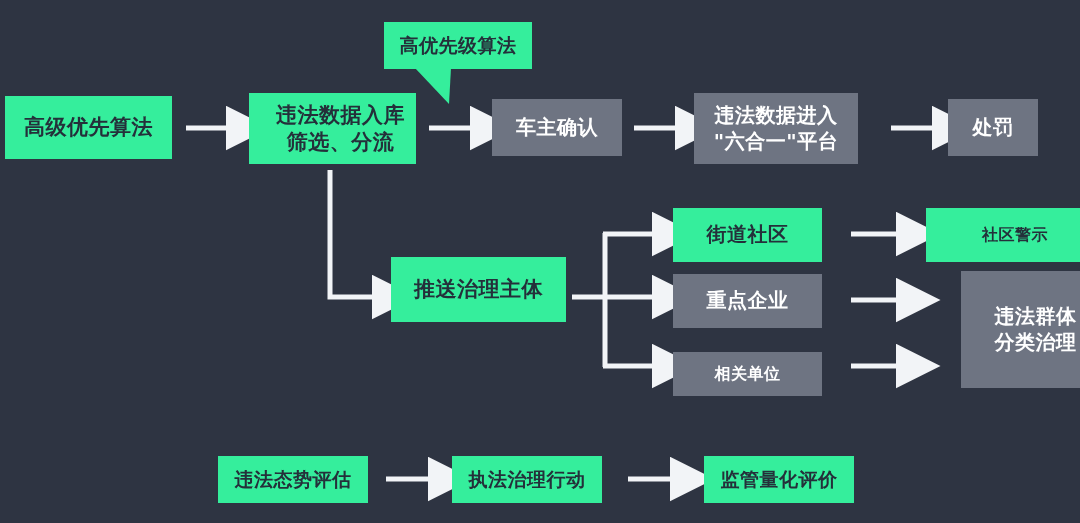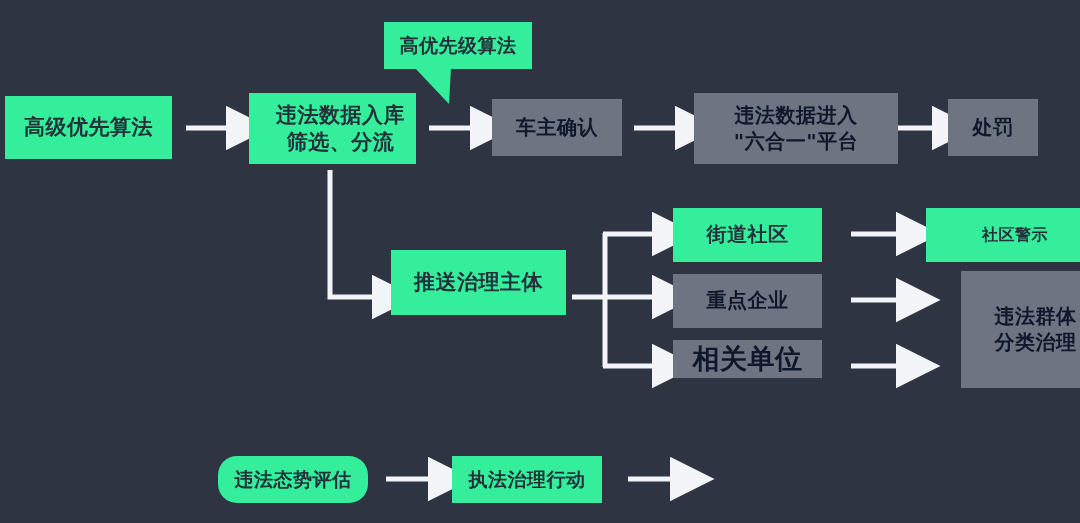--- a/index.html
+++ b/index.html
@@ -28,21 +28,21 @@
     box-sizing: border-box;
     letter-spacing: 0.5px;
     white-space: pre-line;
   }
   .node.green {
     background: #35ee9c;
     color: #24303a;
   }
   .node.gray {
     background: #6e7482;
-    color: #0f172a;
+    color: #ffffff;
   }
   .callout {
     position: absolute;
     background: #35ee9c;
     color: #24303a;
     font-weight: bold;
     display: flex;
     align-items: center;
     justify-content: center;
     box-sizing: border-box;
@@ -132,56 +132,59 @@
 
   <div class="node green" style="left:249px; top:93px; width:167px; height:71px; font-size:21px;padding-left:16px;">
     <span>违法数据入库
 筛选、分流</span>
   </div>
 
   <div class="node gray" style="left:492px; top:99px; width:130px; height:57px; font-size:20px;">
     <span>车主确认</span>
   </div>
 
-  <div class="node gray" style="left:694px; top:93px; width:204px; height:71px; font-size:20px;">
+  <div class="node gray" style="left:694px; top:93px; width:164px; height:71px; font-size:20px;">
     <span>违法数据进入
 "六合一"平台</span>
   </div>
 
   <div class="node gray" style="left:948px; top:99px; width:90px; height:57px; font-size:20px;">
     <span>处罚</span>
   </div>
 
-  <div class="node green" style="left:391px; top:250px; width:175px; height:65px; font-size:21px;">
+  <div class="node green" style="left:391px; top:257px; width:175px; height:65px; font-size:21px;">
     <span>推送治理主体</span>
   </div>
 
   <div class="node green" style="left:673px; top:208px; width:149px; height:54px; font-size:20px;">
     <span>街道社区</span>
   </div>
 
   <div class="node gray" style="left:673px; top:274px; width:149px; height:54px; font-size:20px;">
     <span>重点企业</span>
   </div>
 
-  <div class="node gray" style="left:673px; top:340px; width:149px; height:38px; font-size:27px;">
+  <div class="node gray" style="left:673px; top:352px; width:149px; height:44px; font-size:16px;">
     <span>相关单位</span>
   </div>
 
   <div class="node green" style="left:926px; top:208px; width:178px; height:54px; font-size:16px;font-family:Liberation Serif, serif;">
     <span>社区警示</span>
   </div>
 
   <div class="node gray" style="left:926px; top:271px; width:149px; height:117px; font-size:20px;margin-left:35px;">
     <span>违法群体
 分类治理</span>
   </div>
 
-  <div class="node green" style="left:218px; top:456px; width:150px; height:47px; font-size:19px;border-radius:19px;">
+  <div class="node green" style="left:218px; top:456px; width:150px; height:47px; font-size:19px;">
     <span>违法态势评估</span>
   </div>
 
   <div class="node green" style="left:452px; top:456px; width:150px; height:47px; font-size:19px;">
     <span>执法治理行动</span>
   </div>
 
+  <div class="node green" style="left:704px; top:456px; width:150px; height:47px; font-size:19px;">
+    <span>监管量化评价</span>
+  </div>
 
 </div>
 
 </body></html>

